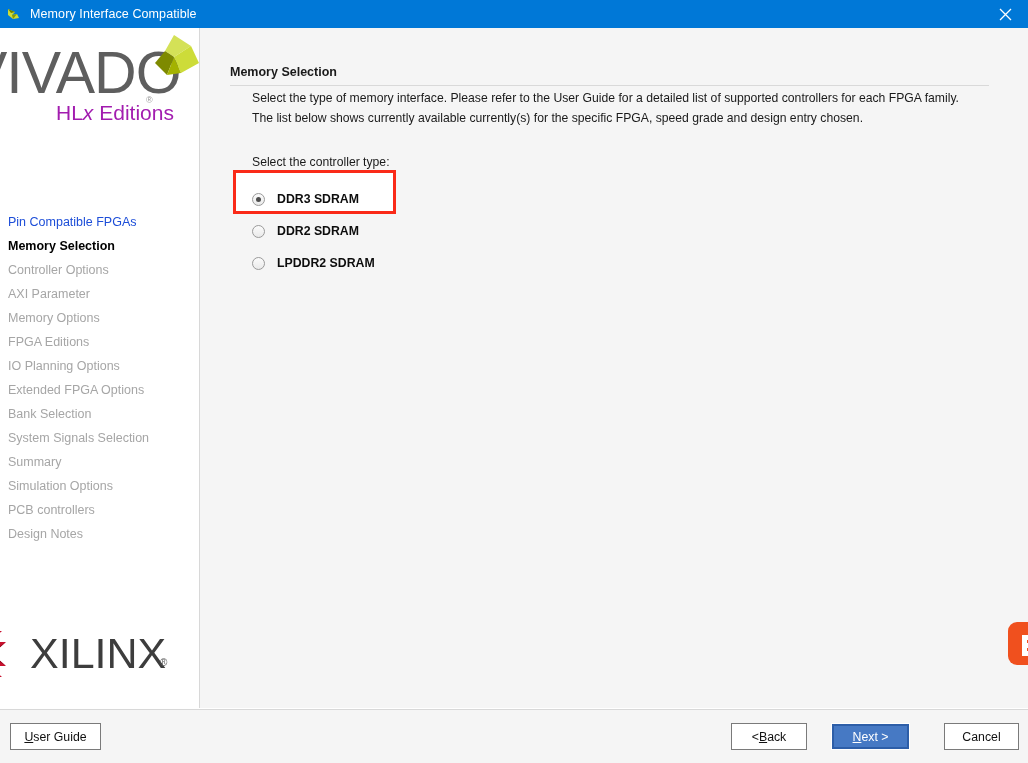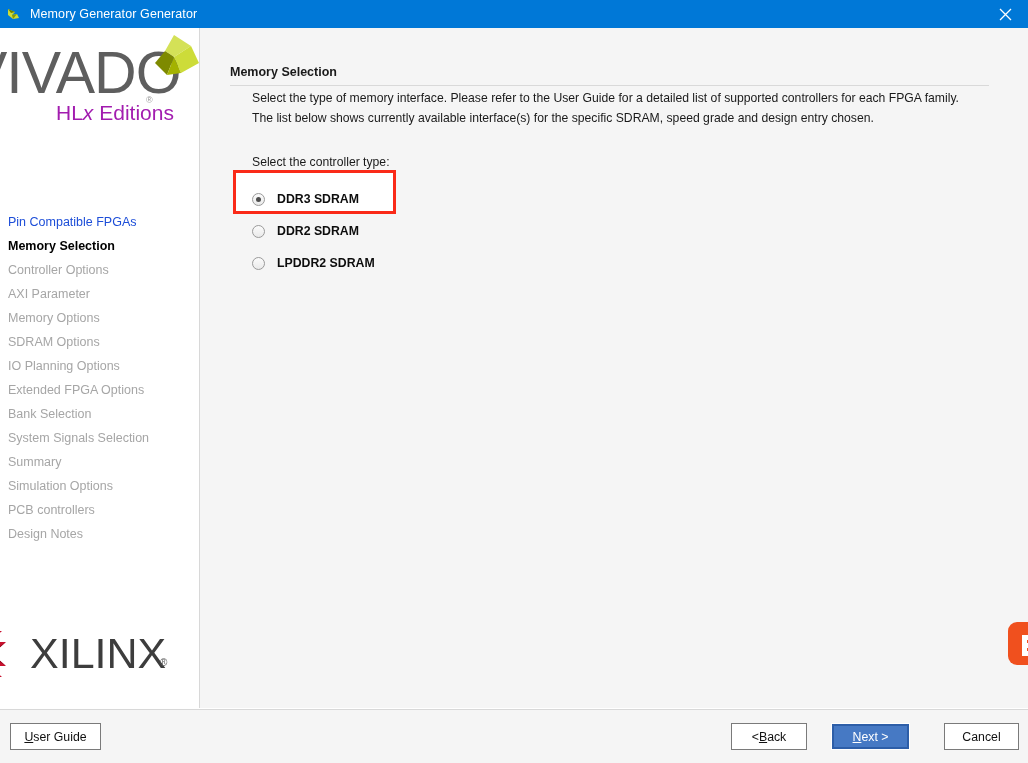--- a/index.html
+++ b/index.html
@@ -262,21 +262,21 @@
 <body>
 
 <div class="titlebar">
   <span class="titlebar-icon">
     <svg width="16" height="16" viewBox="0 0 16 16">
       <path d="M2 3 L9 6 L6 9 L11 8 L13 12 L7 13 L2 9 Z" fill="#cddc39"></path>
       <path d="M2 3 L9 6 L5 7 Z" fill="#6d7e00"></path>
       <path d="M6 9 L11 8 L7 13 Z" fill="#8a9a00"></path>
     </svg>
   </span>
-  <span class="titlebar-title">Memory Generator Generator</span>
+  <span class="titlebar-title">Memory Interface Compatible</span>
   <div class="titlebar-close">
     <svg width="13" height="13" viewBox="0 0 13 13">
       <path d="M1 1 L12 12 M12 1 L1 12" stroke="#ffffff" stroke-width="1.3" fill="none"></path>
     </svg>
   </div>
 </div>
 
 <div class="sidebar">
 
   <div class="vivado-logo">
@@ -294,21 +294,21 @@
       </svg>
     </span>
   </div>
 
   <div class="nav">
     <div class="nav-item done">Pin Compatible FPGAs</div>
     <div class="nav-item current">Memory Selection</div>
     <div class="nav-item">Controller Options</div>
     <div class="nav-item">AXI Parameter</div>
     <div class="nav-item">Memory Options</div>
-    <div class="nav-item">SDRAM Options</div>
+    <div class="nav-item">FPGA Editions</div>
     <div class="nav-item">IO Planning Options</div>
     <div class="nav-item">Extended FPGA Options</div>
     <div class="nav-item">Bank Selection</div>
     <div class="nav-item">System Signals Selection</div>
     <div class="nav-item">Summary</div>
     <div class="nav-item">Simulation Options</div>
     <div class="nav-item">PCB controllers</div>
     <div class="nav-item">Design Notes</div>
   </div>
 
@@ -324,21 +324,21 @@
     <span class="xilinx-reg">®</span>
   </div>
 </div>
 
 <div class="main">
   <div class="page-title">Memory Selection</div>
   <div class="title-rule"></div>
 
   <div class="desc">
     <div>Select the type of memory interface. Please refer to the User Guide for a detailed list of supported controllers for each FPGA family.</div>
-    <div>The list below shows currently available interface(s) for the specific SDRAM, speed grade and design entry chosen.</div>
+    <div>The list below shows currently available currently(s) for the specific FPGA, speed grade and design entry chosen.</div>
   </div>
 
   <div class="group-label">Select the controller type:</div>
 
   <div class="highlight-box"></div>
 
   <div class="radio-group">
     <div class="radio-row">
       <span class="radio checked"></span>
       <span class="radio-label">DDR3 SDRAM</span>

